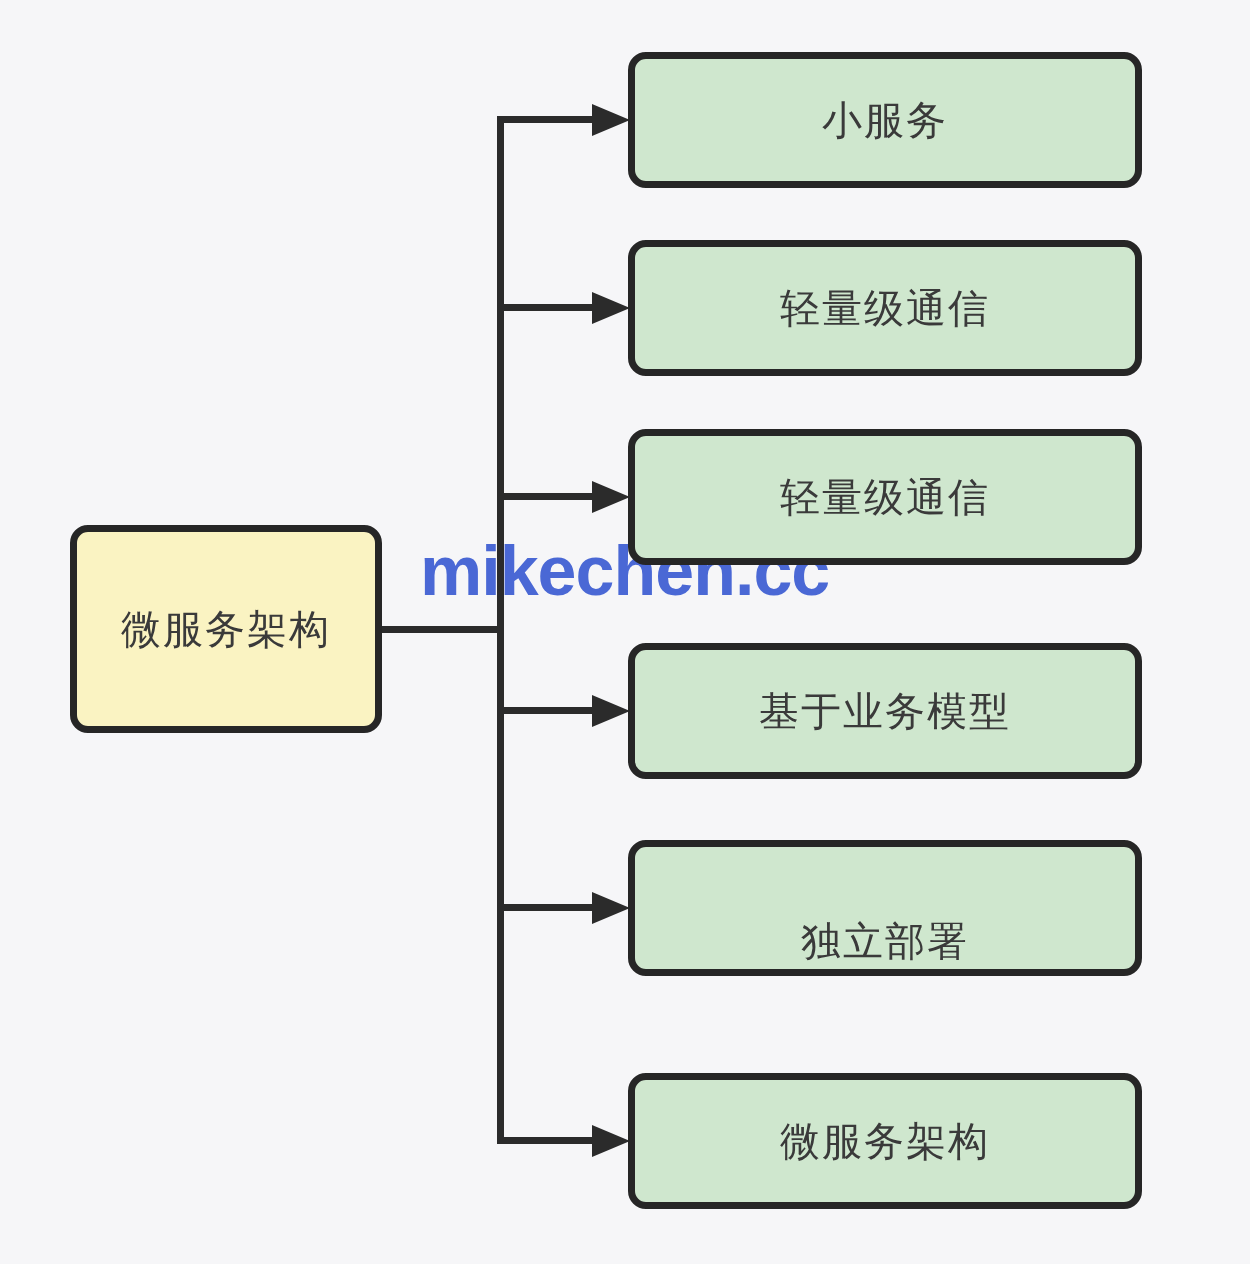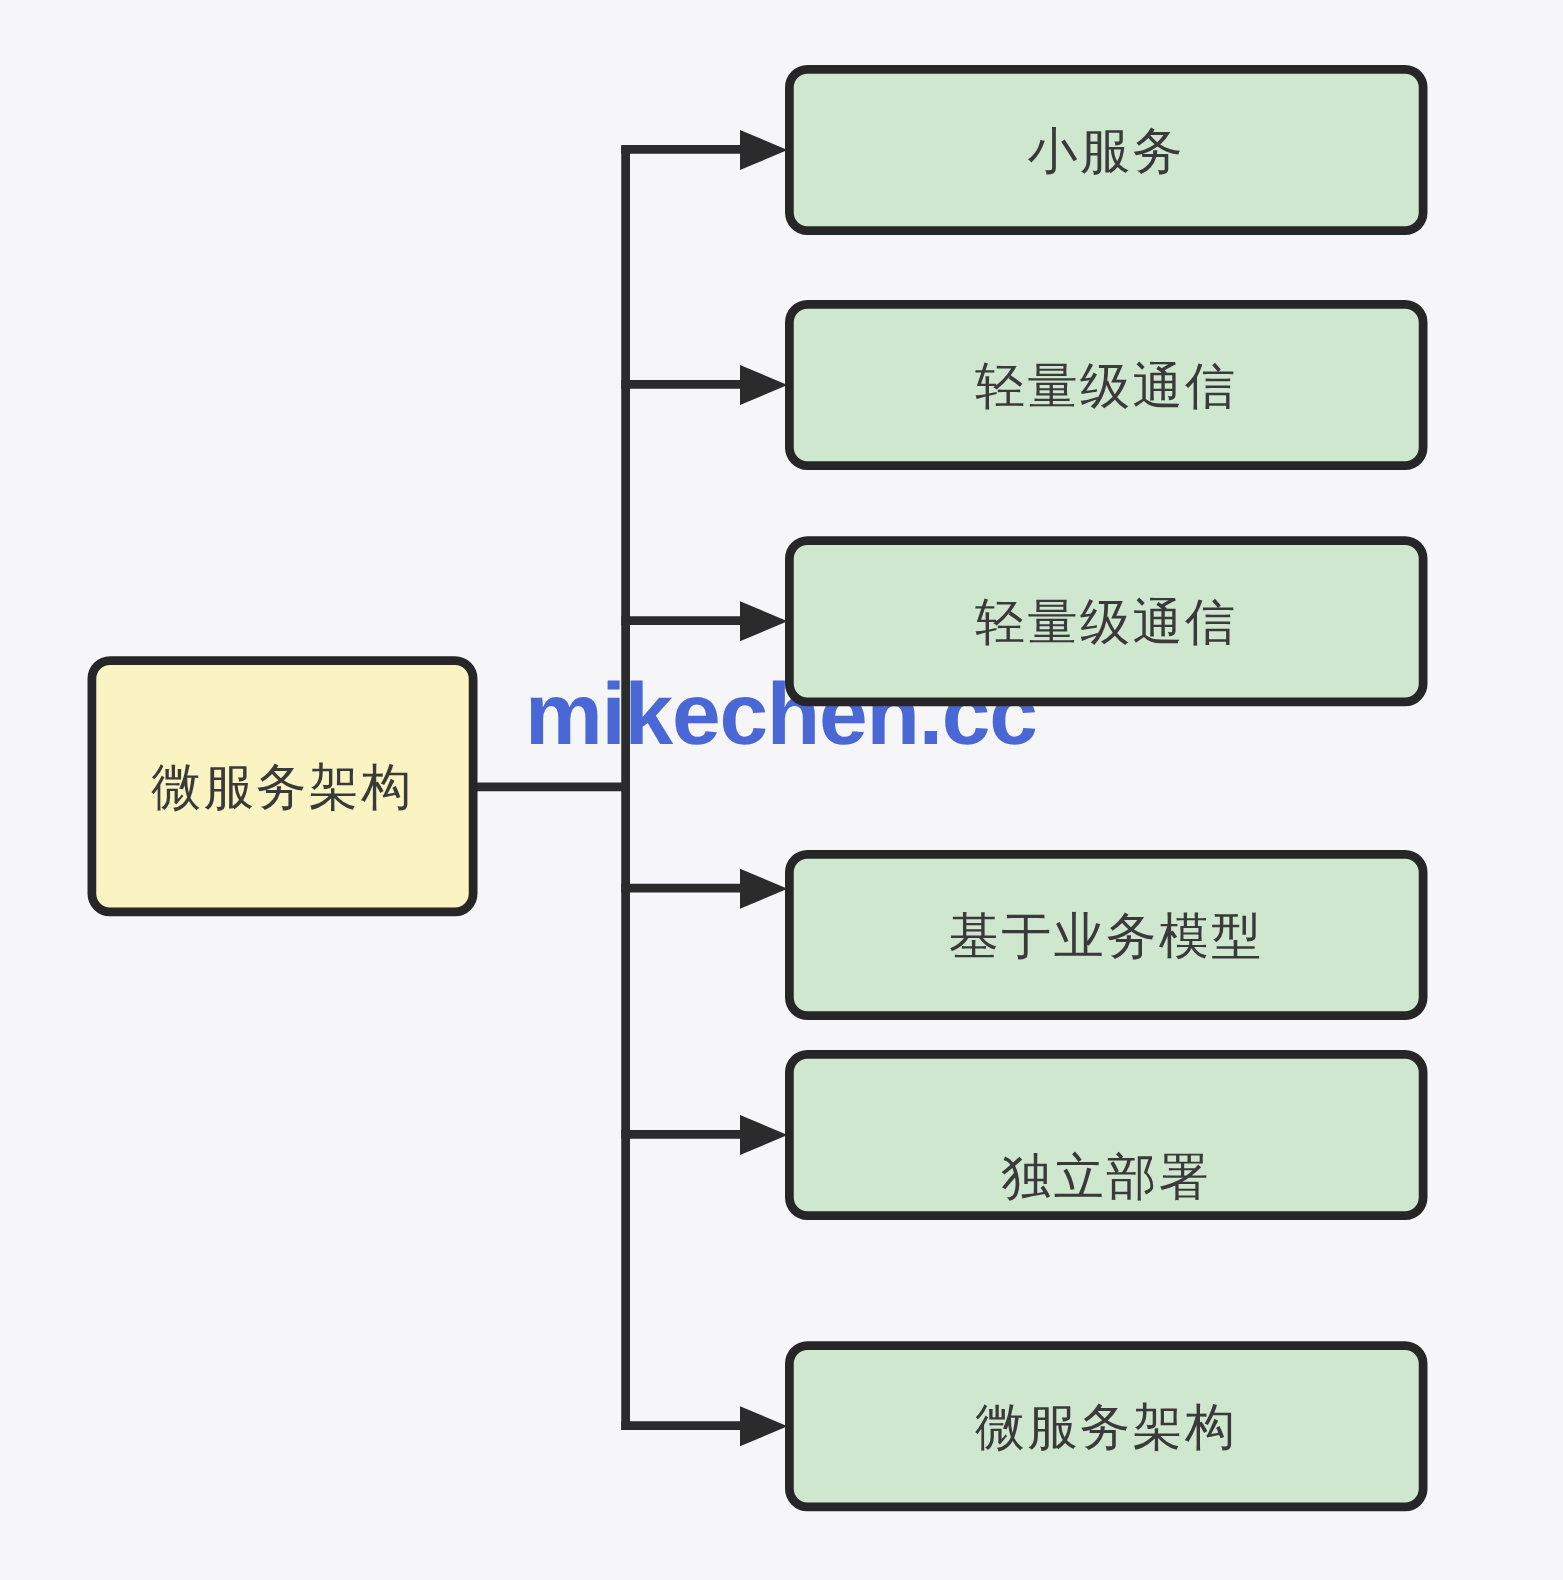--- a/index.html
+++ b/index.html
@@ -39,21 +39,21 @@
   }
   .child-node {
     left: 628px;
     width: 514px;
     height: 136px;
     background: #cfe7ce;
   }
   .c1 { top: 52px; }
   .c2 { top: 240px; }
   .c3 { top: 429px; }
-  .c4 { top: 680px; }
+  .c4 { top: 643px; }
   .c5 { top: 840px; align-items: flex-end; }
   .c6 { top: 1073px; }
 
   
   .line {
     position: absolute;
     background: #2b2b2b;
     z-index: 2;
   }
   .trunk {

